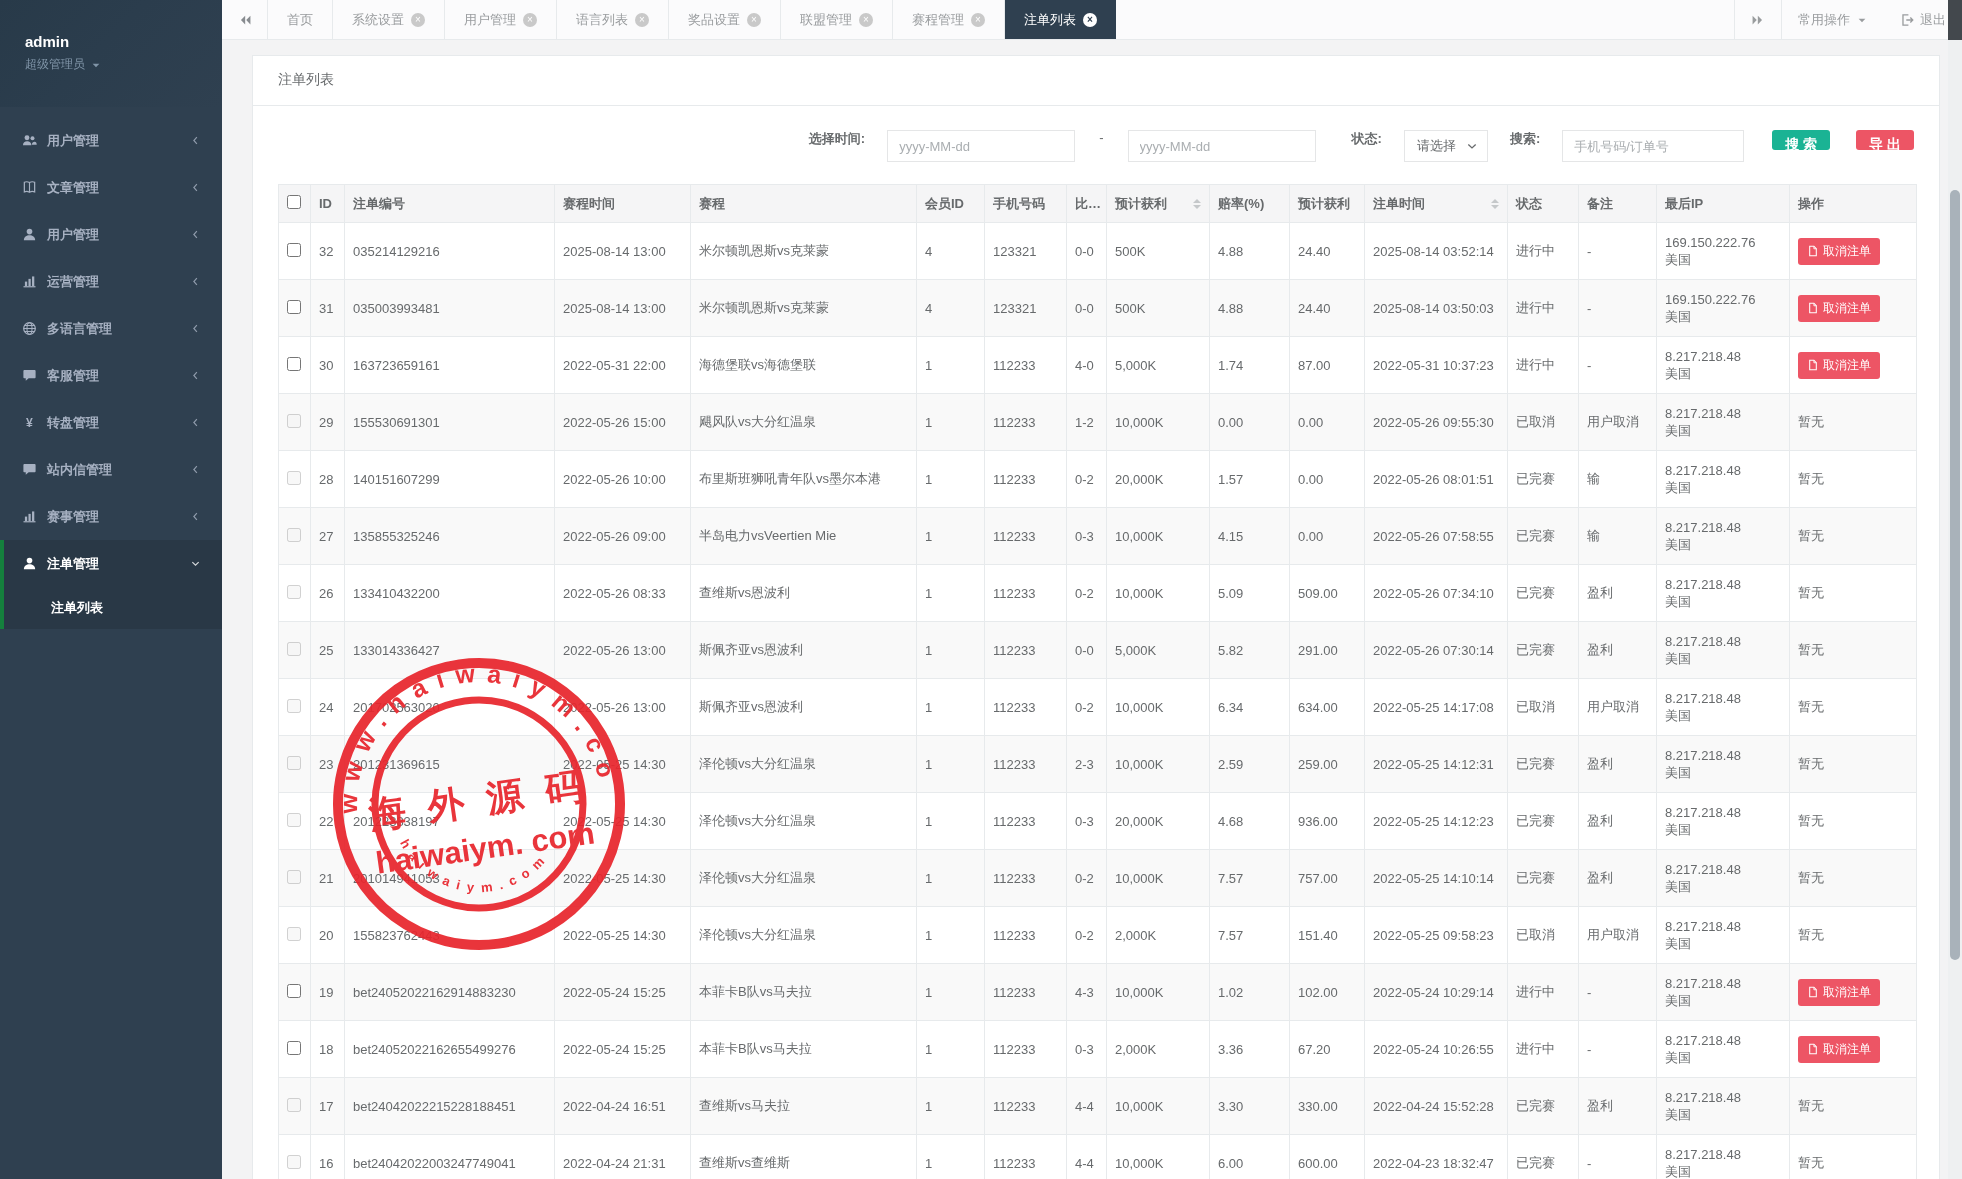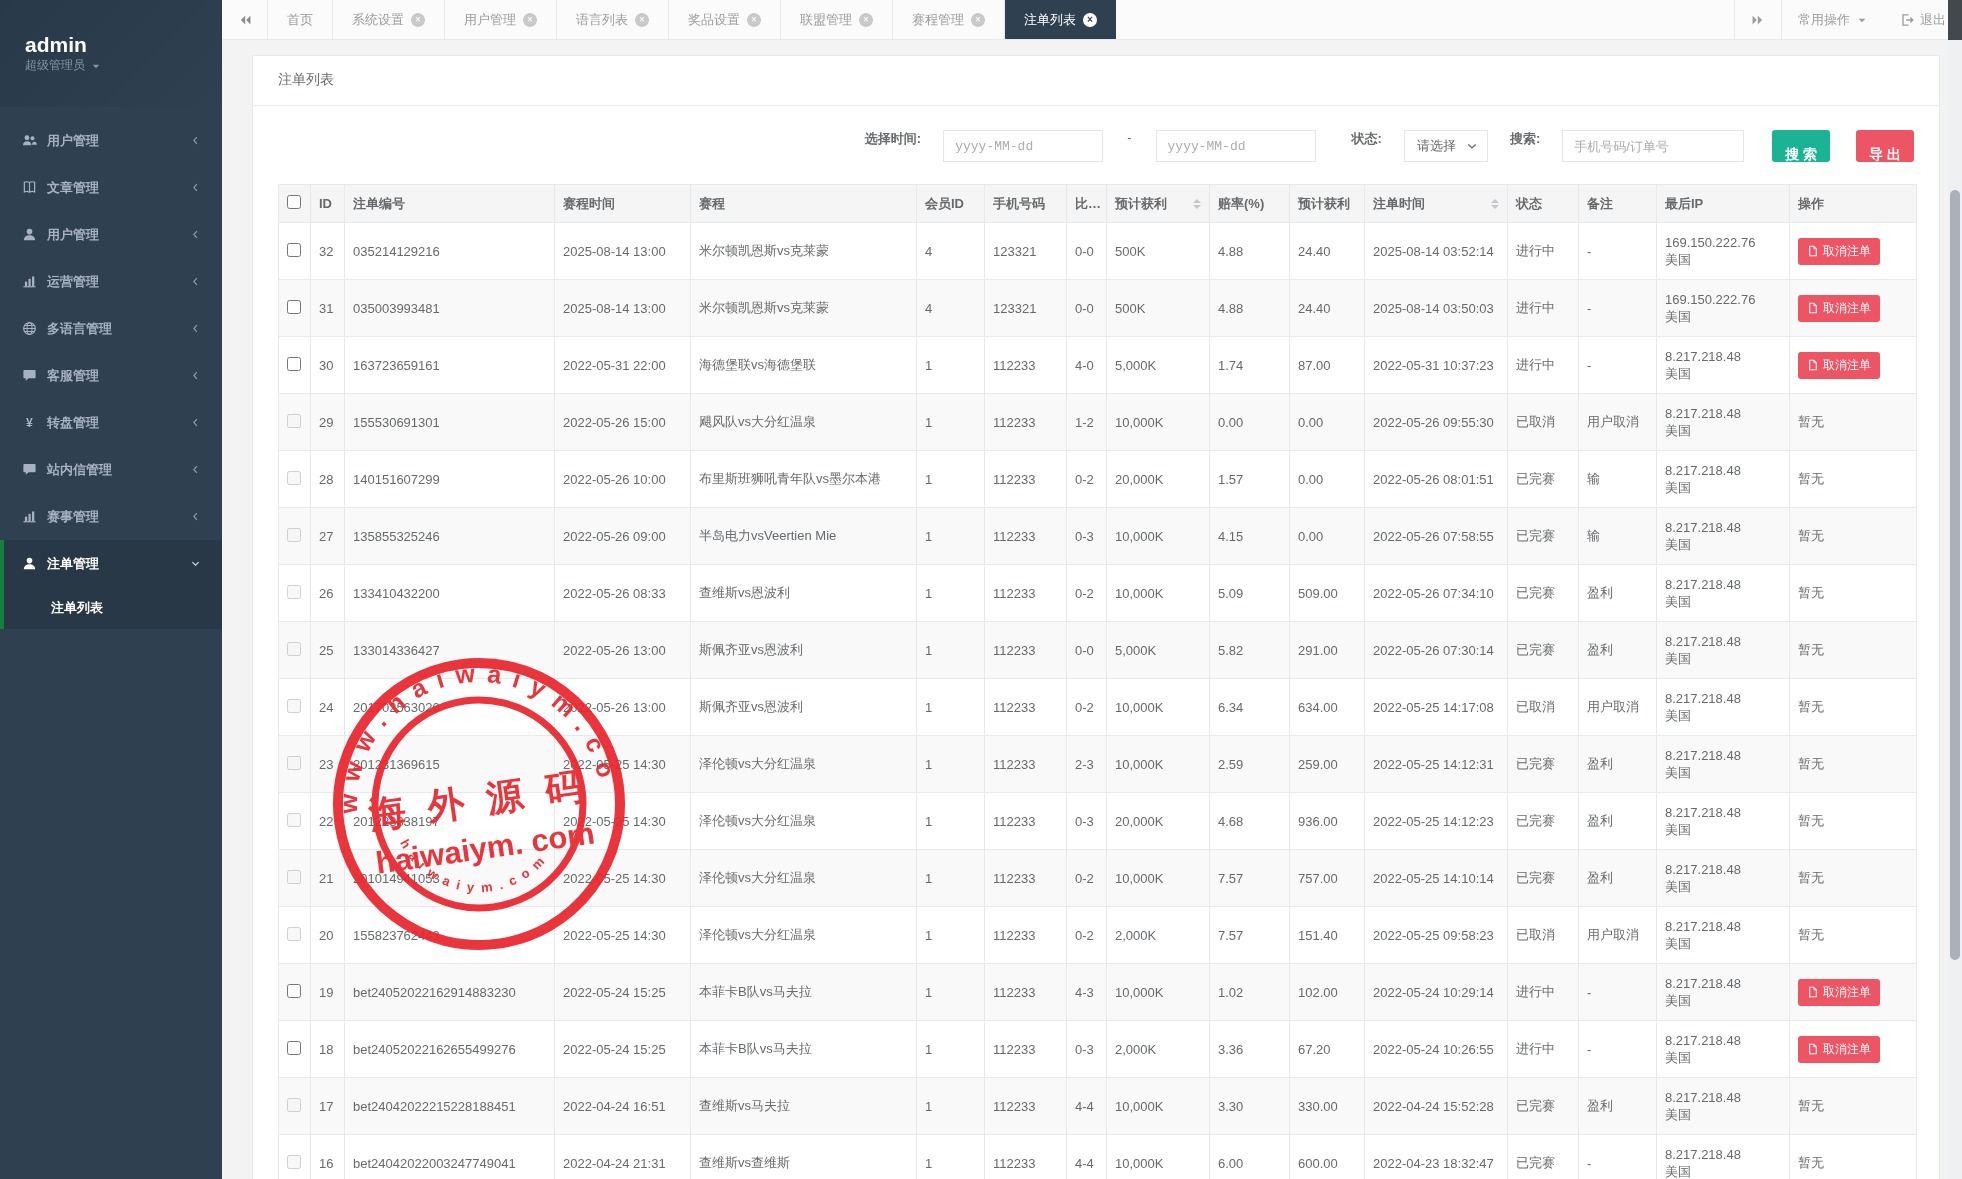--- a/index.html
+++ b/index.html
@@ -3,21 +3,21 @@
 <meta charset="utf-8">
 <style>
   * { box-sizing: border-box; margin: 0; padding: 0; }
   html,body { width:1962px; height:1179px; overflow:hidden; }
   body { font-family:"Liberation Sans","DejaVu Sans",sans-serif; background:#f3f3f4; position:relative; font-size:13px; color:#676a6c; }
 
   
   .sidebar { position:absolute; left:0; top:0; width:222px; height:100%; background:#2f4050; z-index:5; }
   .profile { padding:33px 25px 20px 25px; height:107px;
              background:linear-gradient(135deg,#283a49 0%,#2b3d4d 45%,#2f4050 100%); }
-  .profile .uname { color:#ffffff; font-weight:bold; font-size:21px; }
+  .profile .uname { color:#ffffff; font-weight:bold; font-size:15px; margin-bottom:6px; }
   .profile .urole { color:#8095a8; font-size:12px; cursor:pointer; display:flex; align-items:center; gap:5px; }
   .menu { padding-top:10px; }
   .menu-item { display:flex; align-items:center; height:47px; padding:0 20px; color:#a7b1c2;
                font-weight:bold; font-size:13px; cursor:pointer; }
   .menu-item .mi-icon { width:18px; margin-right:9px; display:inline-flex; justify-content:center; }
   .menu-item .mi-label { flex:1; }
   .menu-item .mi-arrow { width:12px; display:inline-flex; opacity:.8; }
   .menu-section.active { background:#293846; border-left:4px solid #15803d; }
   .menu-section.active .menu-item { color:#ffffff; padding-left:16px; }
   .submenu-item { display:flex; align-items:center; height:42px; padding-left:47px; color:#ffffff;
@@ -46,27 +46,27 @@
   .panel { background:#ffffff; border:1px solid #e7eaec; min-height:1120px; }
   .panel-title { padding:15px 25px 16px 25px; border-bottom:1px solid #e7eaec; font-size:14px; color:#676a6c; }
   .panel-body { padding:22px 25px; }
 
   
   .filters { display:flex; justify-content:flex-end; gap:22px; margin:2px 0 22px 0; }
   .f-label { font-weight:bold; color:#676a6c; white-space:nowrap; }
   .f-input { height:32px; border:1px solid #e5e6e7; padding:0 11px; font-size:13px; color:#676a6c;
              outline:none; background:#fff; font-family:inherit; }
   .f-input::placeholder { color:#aaaeb1; }
-  .date-input { width:160px;font-family:Liberation Mono, monospace; }
+  .date-input { width:188px; }
   .dash { color:#676a6c; padding:0 2px; }
   .select-box { width:84px; height:32px; border:1px solid #e5e6e7; display:flex; align-items:center;
                 justify-content:space-between; padding:0 8px 0 12px; cursor:pointer; color:#676a6c; background:#fff; }
   .search-input { width:182px; }
   .btn { height:20px; border:none; border-radius:3px; color:#fff; font-size:14px; font-weight:bold;
-         padding:16px 13px; cursor:pointer; font-family:inherit; }
+         padding:6px 13px; cursor:pointer; font-family:inherit; }
   .btn-search { background:#1ab394; margin-left:6px; }
   .btn-export { background:#ed5565; margin-left:4px; }
 
   
   table.grid { width:1638px; border-collapse:collapse; table-layout:fixed; }
   .grid th, .grid td { border:1px solid #e7eaec; font-size:13px; color:#676a6c; padding:6px 8px;
                        overflow:hidden; white-space:nowrap; text-overflow:ellipsis; }
   .grid thead th { background:#f5f5f6; font-weight:bold; text-align:left; height:38px; }
   .grid tbody td { height:57px; background:#fff; }
   .grid tbody tr:nth-child(even) td { background:#f9f9f9; }

